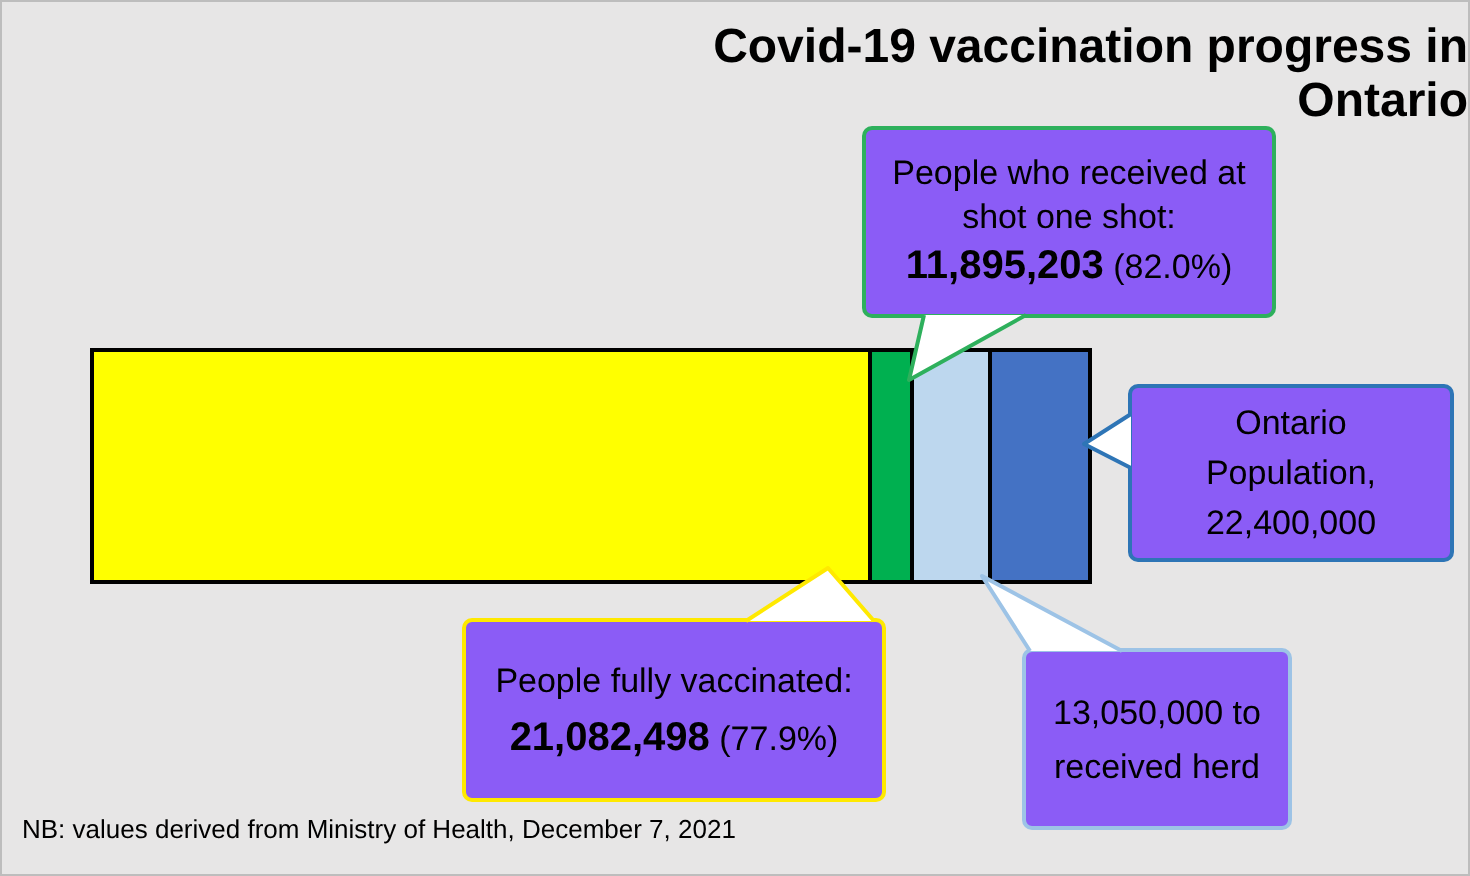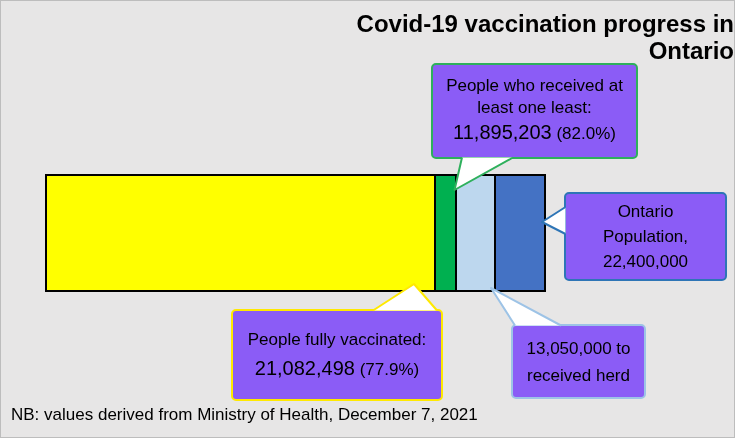--- a/index.html
+++ b/index.html
@@ -18,29 +18,29 @@
     border:2px solid #000;box-sizing:border-box;display:flex;z-index:1;
   }
   .bar-segment{height:100%;box-sizing:border-box;}
   .bar-segment + .bar-segment{border-left:2px solid #000;}
   .callout{
     position:absolute;background:#8b5cf6;border:2px solid;border-radius:5px;
     box-sizing:border-box;display:flex;flex-direction:column;
     justify-content:center;text-align:center;z-index:2;
     font-size:17px;line-height:22px;
   }
-  .callout .num{font-weight:400;font-size:20px;}
+  .callout .num{font-weight:700;font-size:20px;}
   .callout .pct{font-weight:400;font-size:17px;margin-top:43px;}
   #callout-one-shot{left:430px;top:62px;width:207px;height:96px;border-color:#2eb05c;}
   #callout-population{left:563px;top:191px;width:163px;height:89px;border-color:#2e75b6;line-height:25px;}
   #callout-fully{left:230px;top:308px;width:212px;height:92px;border-color:#ffe900;line-height:28px;}
-  #callout-herd{left:510px;top:323px;width:135px;height:75px;border-color:#9dc3e6;line-height:27px;}
+  #callout-herd{left:510px;top:323px;width:135px;height:91px;border-color:#9dc3e6;line-height:27px;}
   #callout-one-shot .line3{line-height:26px;}
   .footer{
-    position:absolute;left:10px;top:403px;font-size:17px;line-height:22px;
+    position:absolute;left:10px;top:403px;font-size:13px;line-height:22px;
   }
   #tails{position:absolute;left:0;top:0;z-index:3;pointer-events:none;}
 </style>
 </head>
 <body>
 
 <div id="canvas">
 
   <div class="title">
     <span style="display:block">Covid-19 vaccination progress in</span>
@@ -49,21 +49,21 @@
 
   <div class="bar">
       <div class="bar-segment" style="width: 77.9%; background: rgb(255, 255, 0);"></div>
       <div class="bar-segment" style="width: 4.1%; background: rgb(0, 176, 80);"></div>
       <div class="bar-segment" style="width: 8%; background: rgb(189, 215, 238);"></div>
       <div class="bar-segment" style="width: 10%; background: rgb(68, 114, 196);"></div>
     </div>
 
   <div class="callout" id="callout-one-shot">
     <div>People who received at</div>
-    <div>least one least:</div>
+    <div>shot one shot:</div>
     <div class="line3"><span class="num">11,895,203</span><span class="pct"> (82.0%)</span></div>
   </div>
 
   <div class="callout" id="callout-population">
     <div>Ontario</div>
     <div>Population,</div>
     <div>22,400,000</div>
   </div>
 
   <div class="callout" id="callout-fully">

